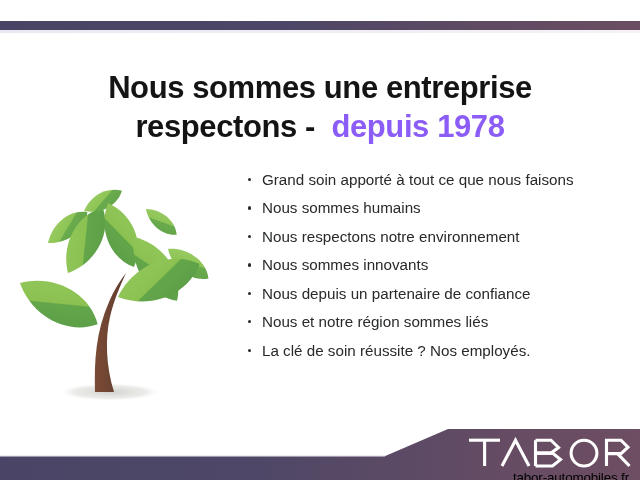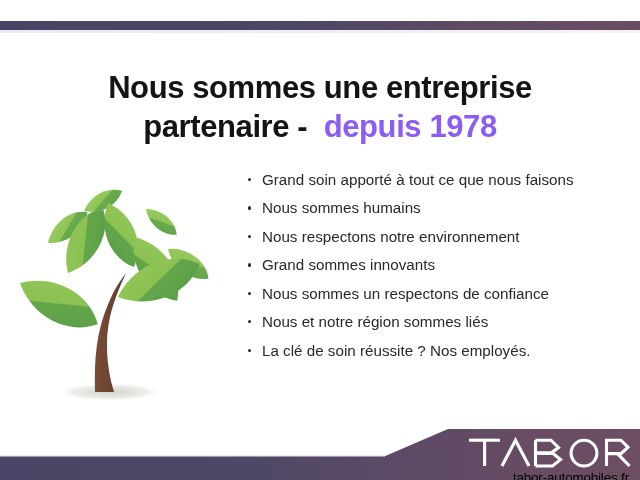--- a/index.html
+++ b/index.html
@@ -165,21 +165,21 @@
 </head>
 <body>
 
 <div class="slide">
 
   <div class="top-bar"></div>
   <div class="top-bar-sheen"></div>
 
   <h1 class="headline">
     <span class="line">Nous sommes une entreprise</span>
-    <span class="line"><span>partenaire</span><span class="dash">&nbsp;</span><span class="dash">-</span><span>&nbsp;&nbsp;</span><span class="accent">depuis 1978</span></span>
+    <span class="line"><span>respectons</span><span class="dash">&nbsp;</span><span class="dash">-</span><span>&nbsp;&nbsp;</span><span class="accent">depuis 1978</span></span>
   </h1>
 
   <div class="tree">
     <svg viewBox="0 0 215 240" xmlns="http://www.w3.org/2000/svg">
       <defs>
         <linearGradient id="lfA" x1="0" y1="0" x2="1" y2="1">
           <stop offset="0%" stop-color="#92c75b"></stop>
           <stop offset="49%" stop-color="#8cc152"></stop>
           <stop offset="51%" stop-color="#63a64a"></stop>
           <stop offset="100%" stop-color="#5a9c46"></stop>
@@ -253,25 +253,25 @@
     <li>
       <span class="dot"></span>
       <span>Nous sommes humains</span>
     </li>
     <li>
       <span class="dot"></span>
       <span>Nous respectons notre environnement</span>
     </li>
     <li>
       <span class="dot"></span>
-      <span>Grand sommes innovants</span>
-    </li>
-    <li>
-      <span class="dot"></span>
-      <span>Nous sommes un respectons de confiance</span>
+      <span>Nous sommes innovants</span>
+    </li>
+    <li>
+      <span class="dot"></span>
+      <span>Nous depuis un partenaire de confiance</span>
     </li>
     <li>
       <span class="dot"></span>
       <span>Nous et notre région sommes liés</span>
     </li>
     <li>
       <span class="dot"></span>
       <span>La clé de soin réussite ? Nos employés.</span>
     </li>
   </ul>

